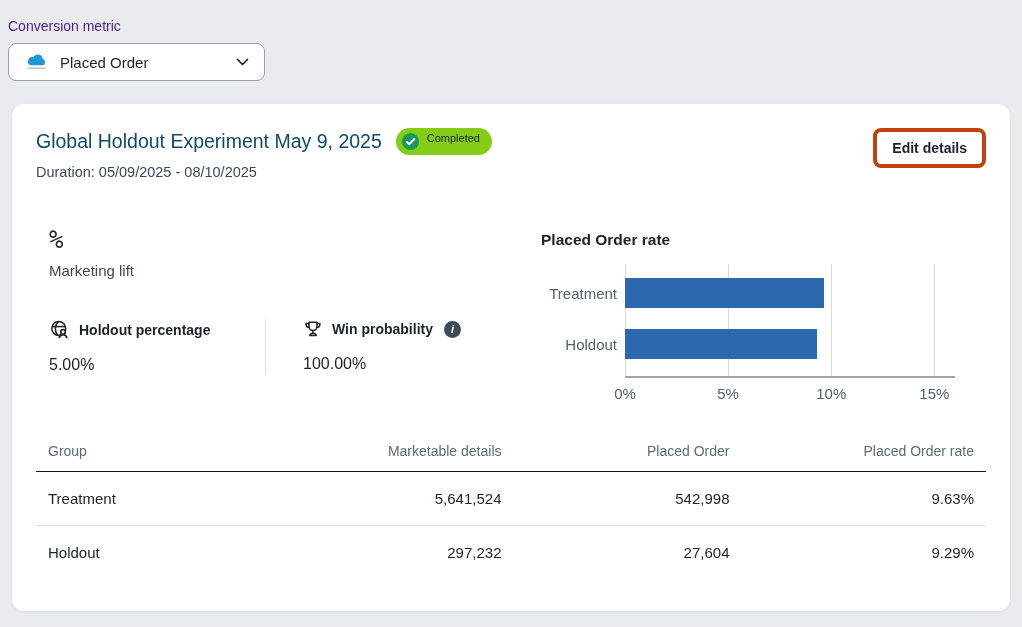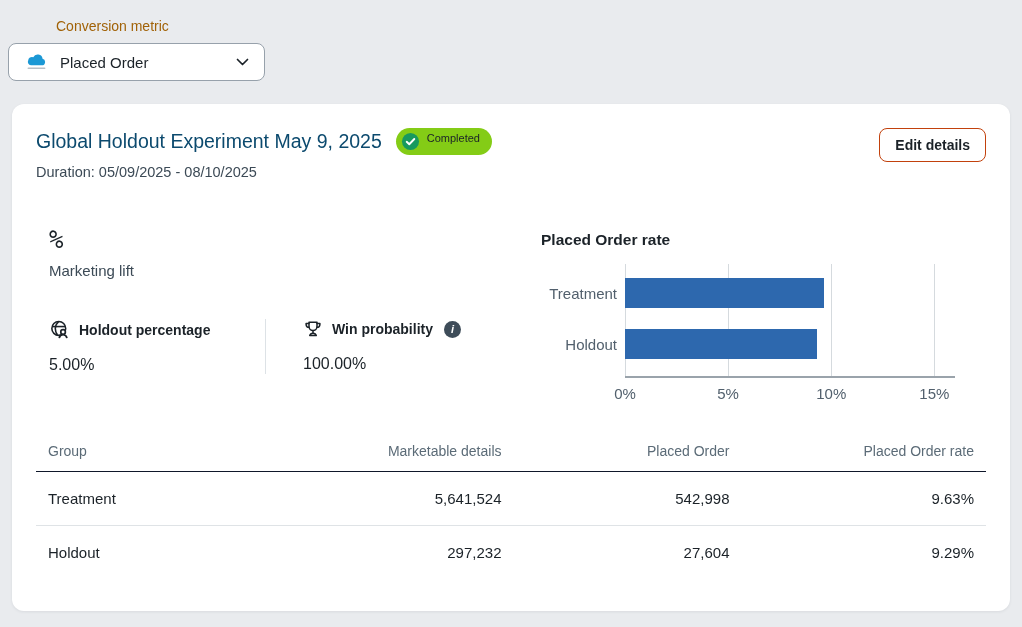--- a/index.html
+++ b/index.html
@@ -6,21 +6,21 @@
   html, body { margin: 0; padding: 0; }
   body {
     width: 1022px; height: 627px; overflow: hidden;
     background: #e9ebee;
     font-family: "Liberation Sans", sans-serif;
     color: #1b2228;
   }
 
   
   .topbar { padding: 18px 8px 0 8px; }
-  .topbar-label { font-size: 14px; color: #a16207; margin-left: 48px; }
+  .topbar-label { font-size: 14px; color: #4c1d95; }
   .metric-select {
     margin-top: 9px; width: 257px; height: 38px;
     background: #fff; border: 1px solid #97a1ab; border-radius: 8px;
     display: flex; align-items: center; gap: 12px;
     padding: 0 15px 0 16px; cursor: pointer;
   }
   .metric-select-label { font-size: 15px; color: #1b2228; }
   .logo-wrap { display: flex; flex-direction: column; align-items: center; gap: 1px; }
   .chev { margin-left: auto; display: flex; }
 
@@ -34,21 +34,21 @@
   .card-header { display: flex; justify-content: space-between; align-items: flex-start; }
   .title-row { display: flex; align-items: center; gap: 14px; }
   .card-title { font-size: 19.5px; font-weight: 400; margin: 0; color: #0c4a6e; }
   .badge {
     display: inline-flex; align-items: flex-start; gap: 7px;
     background: #84cc16; border-radius: 999px;
     padding: 4px 12px 4px 5px; font-size: 11px; color: #1b2228;
   }
   .duration { margin-top: 9px; font-size: 14.5px; color: #3c4a56; }
   .edit-btn {
-    background: #fff; border: 1px solid #c2410c; border-radius: 8px;
+    background: #fff; border: 4px solid #c2410c; border-radius: 8px;
     padding: 8px 15px; font-weight: 700; font-size: 14px; color: #1b2228;
     font-family: inherit; cursor: pointer;
   }
 
   
   .main-row { display: flex; margin-top: 46px; }
   .left-col { width: 500px; flex: none; padding-left: 13px; }
   .lift-value { display: flex; align-items: baseline; font-family: "DejaVu Sans Mono", monospace; }
   .lift-num { font-size: 39px; letter-spacing: 1px; line-height: 1.15; }
   .lift-pct { font-size: 24px; }

